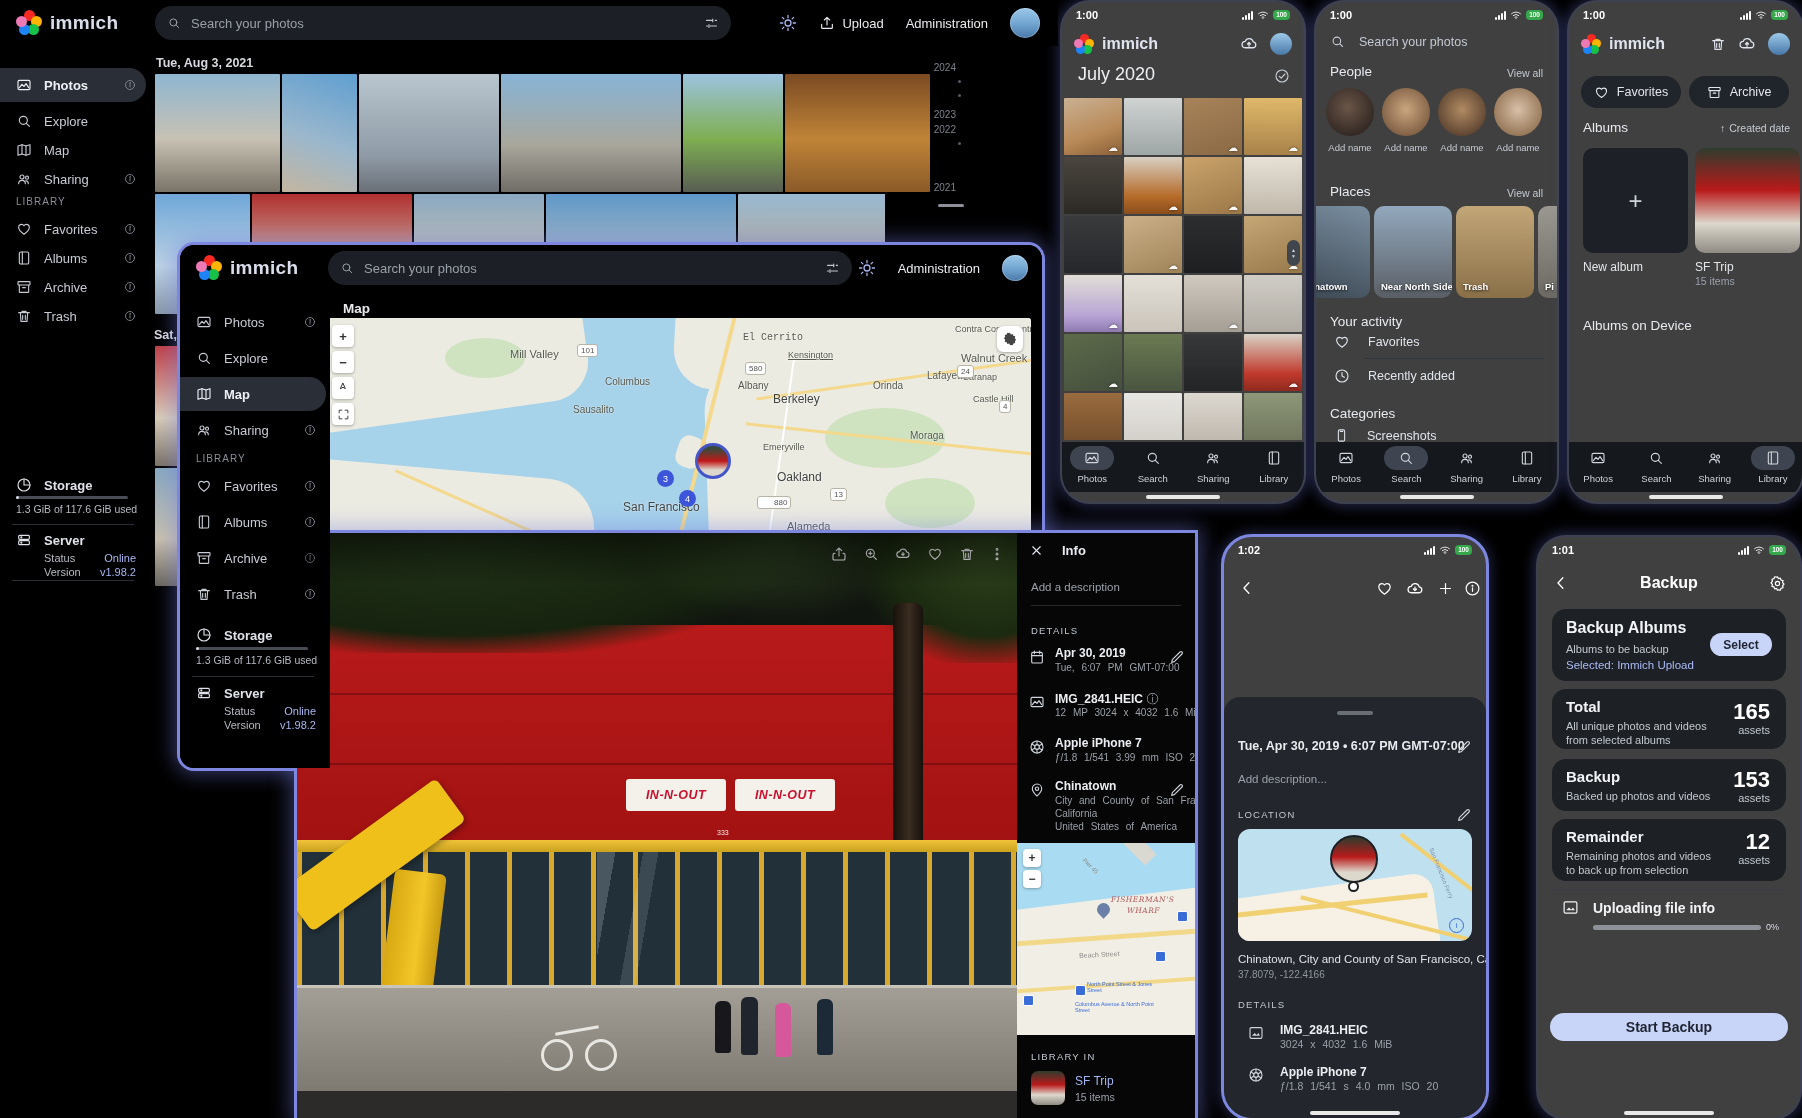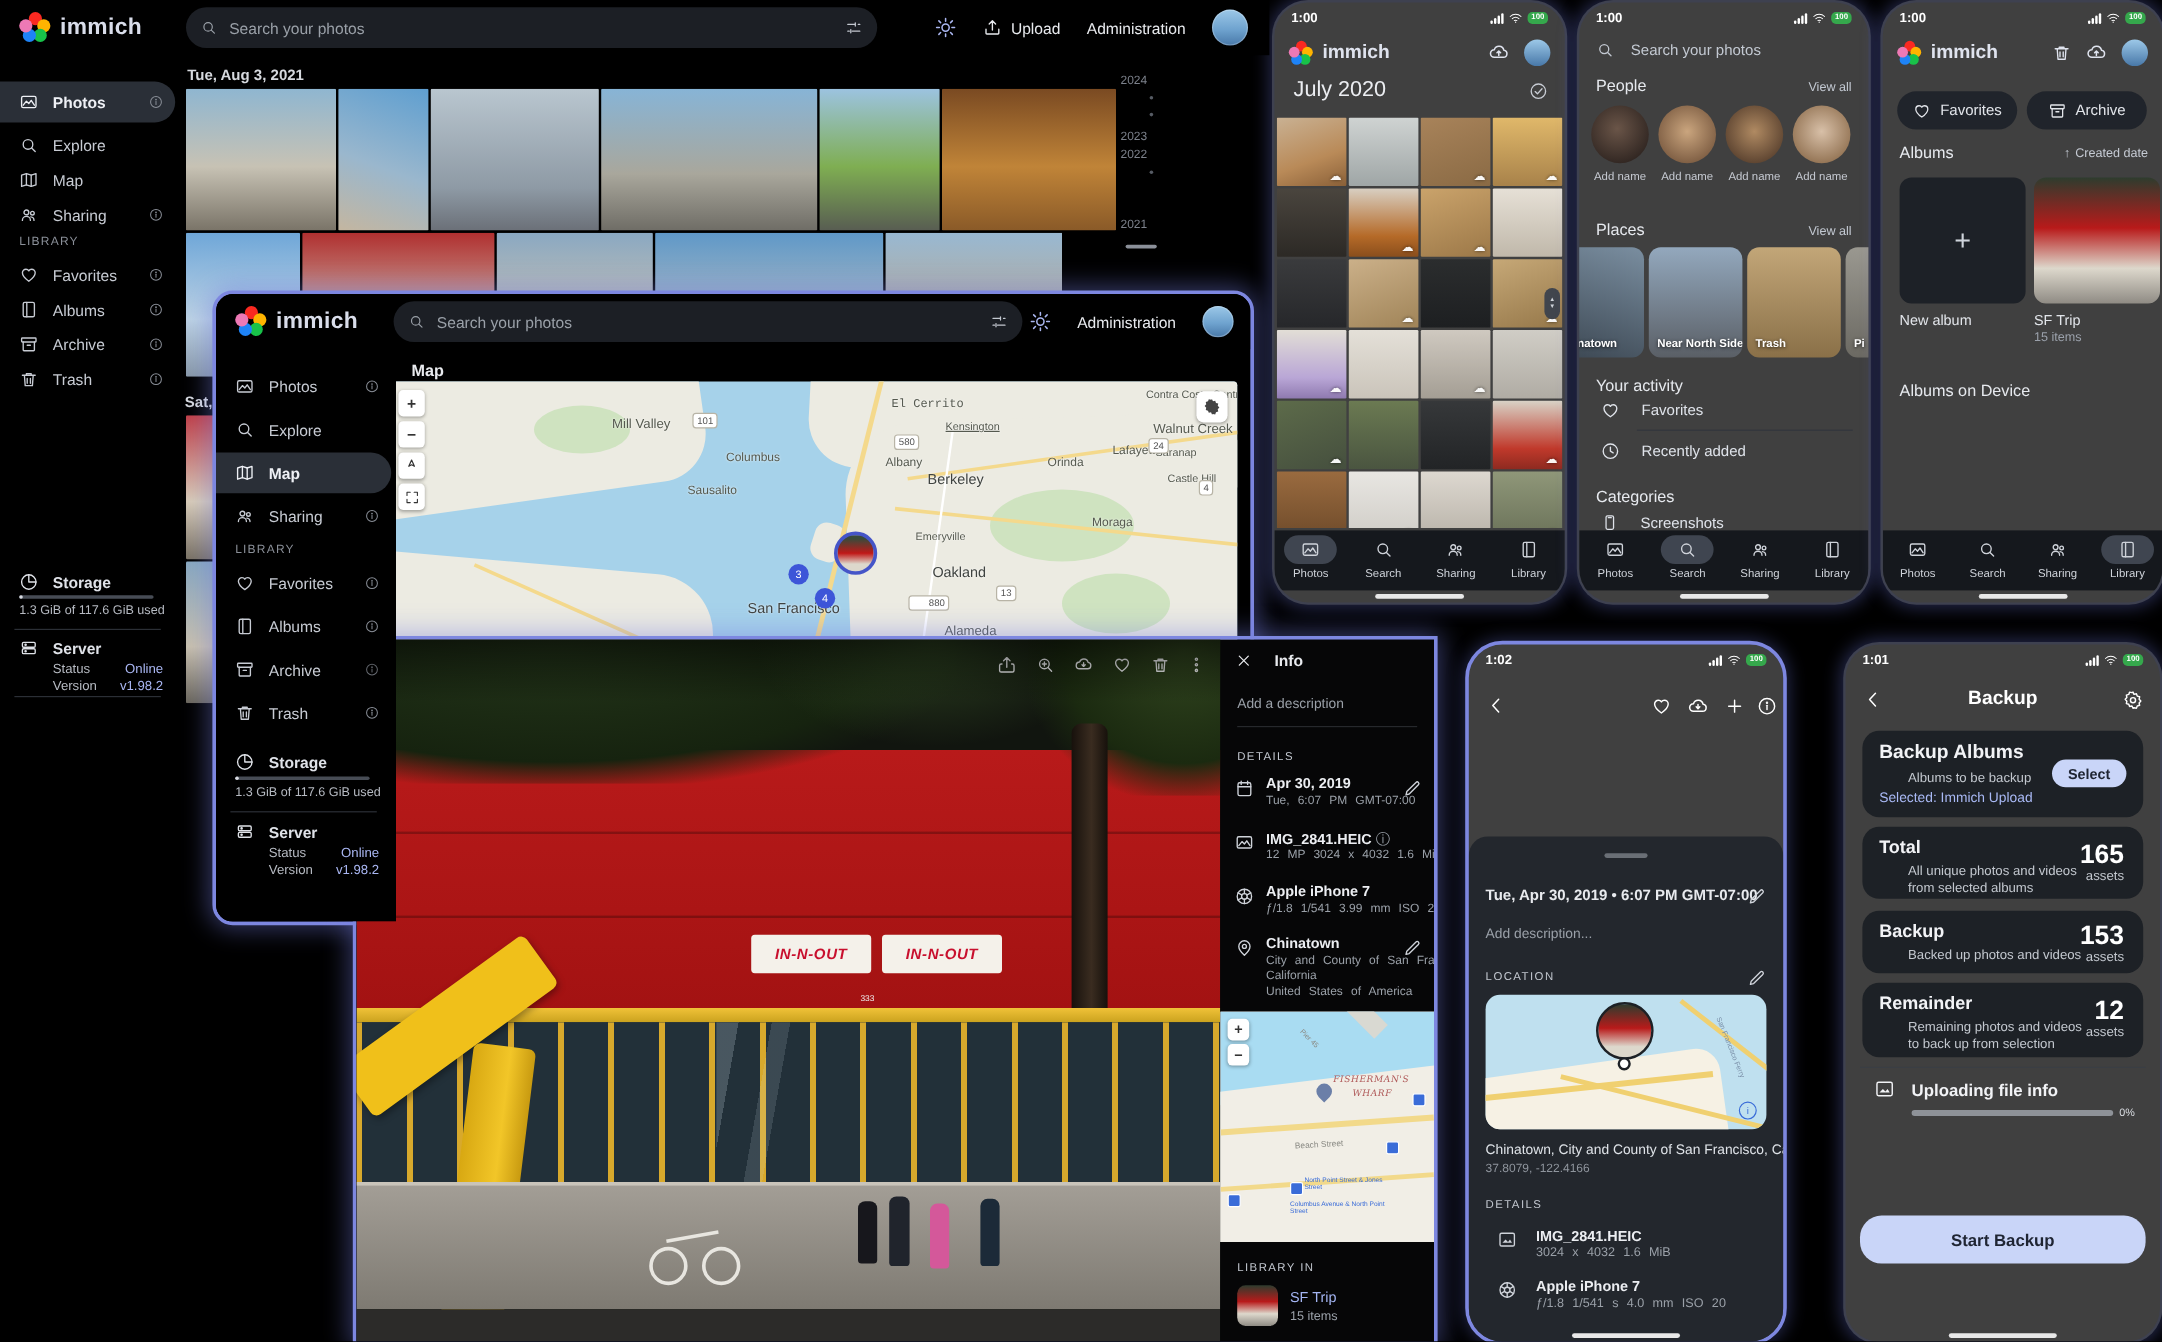--- a/index.html
+++ b/index.html
@@ -119,31 +119,31 @@
   .dmap{position:absolute;left:14px;width:234px;height:112px;border-radius:12px;background:#bfe0ef;overflow:hidden;}
   .dloc{position:absolute;left:14px;font-size:11.5px;color:#dfe3e8;white-space:nowrap;}
   .dcoord{position:absolute;left:14px;font-size:10px;color:#8f959d;}
   .drow-t{position:absolute;left:56px;font-size:12px;font-weight:bold;color:#eceef2;}
   .drow-s{position:absolute;left:56px;font-size:10.5px;color:#9aa0a8;word-spacing:4px;}
   
   .bkhdr{position:absolute;left:0;right:0;top:26px;height:40px;display:flex;align-items:center;justify-content:center;color:#fff;}
   .bkhdr .t{font-size:16px;font-weight:bold;}
   .card{position:absolute;left:14px;right:14px;background:#1d2126;border-radius:14px;}
   .cardt{position:absolute;left:14px;font-size:15px;font-weight:bold;color:#f2f3f6;}
-  .cardd{position:absolute;left:14px;font-size:11px;color:#c3c8cf;line-height:14px;margin-left:24px;}
+  .cardd{position:absolute;left:14px;font-size:11px;color:#c3c8cf;line-height:14px;}
   .bigv{position:absolute;right:16px;font-size:22px;font-weight:bold;color:#fff;text-align:right;}
   .unit{position:absolute;right:16px;font-size:11px;color:#c3c8cf;text-align:right;}
   .selbtn{position:absolute;background:#c9d5f8;color:#1f2533;border-radius:15px;font-size:12px;font-weight:bold;display:flex;align-items:center;justify-content:center;}
   .selline{position:absolute;left:14px;font-size:11.5px;color:#a9b9f5;}
   .ptrack{position:absolute;height:5px;background:#8e9298;border-radius:3px;}
   .ppct{position:absolute;font-size:9px;color:#d8dbe0;}
   .itable{position:absolute;border:1px solid #6f747b;}
   .itable .r{border-bottom:1px solid #6f747b;padding:2px 5px;font-size:7.5px;color:#e4e6ea;font-family:"DejaVu Sans Mono",monospace;line-height:9px;}
   .itable .r:last-child{border-bottom:none;}
-  .startbtn{position:absolute;left:12px;right:12px;height:40px;background:#c9d5f8;border-radius:18px;color:#1f2533;font-size:14px;font-weight:bold;display:flex;align-items:center;justify-content:center;}
+  .startbtn{position:absolute;left:12px;right:12px;height:28px;background:#c9d5f8;border-radius:18px;color:#1f2533;font-size:14px;font-weight:bold;display:flex;align-items:center;justify-content:center;}
   
   .sign{position:absolute;background:#f4f1ea;border-radius:3px;display:flex;align-items:center;justify-content:center;font-weight:bold;font-style:italic;color:#c8102e;letter-spacing:.5px;}
   .ppl{position:absolute;border-radius:6px 6px 3px 3px;}
 </style>
 </head>
 <body>
 
 <svg width="0" height="0" style="position:absolute">
   <symbol id="i-search" viewBox="0 0 24 24">
       <circle cx="11" cy="11" r="6"></circle>

